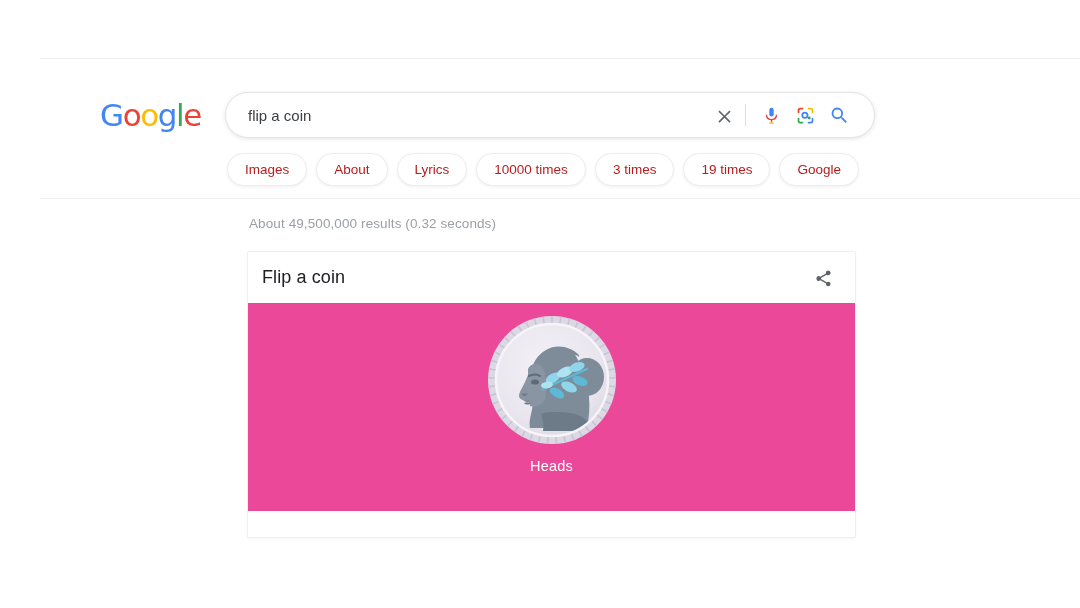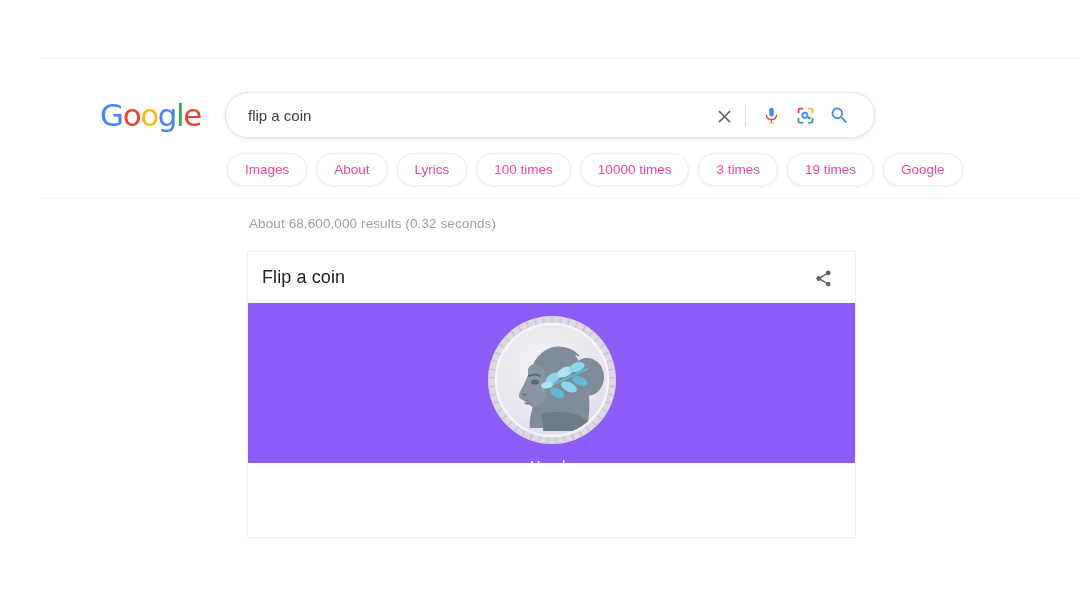--- a/index.html
+++ b/index.html
@@ -107,21 +107,21 @@
   }
   .chip {
     height: 33px;
     padding: 0 17px;
     border: 1px solid #ededf0;
     border-radius: 17px;
     background: #ffffff;
     box-shadow: 0 1px 3px rgba(32,33,36,.07);
     font-family: "Liberation Sans", sans-serif;
     font-size: 13.5px;
-    color: #ec4899;
+    color: #b91c1c;
     display: flex;
     align-items: center;
     justify-content: center;
     white-space: nowrap;
     cursor: pointer;
   }
 
   .chips-divider {
     position: absolute;
     left: 40px;
@@ -180,22 +180,22 @@
     border: none;
     background: transparent;
     cursor: pointer;
     display: flex;
     align-items: center;
     justify-content: center;
   }
 
   .coin-stage {
     position: relative;
-    height: 160px;
-    background: #8b5cf6;
+    height: 208px;
+    background: #ec4899;
     display: flex;
     flex-direction: column;
     align-items: center;
     justify-content: flex-start;
   }
 
   .coin-wrap {
     position: relative;
     width: 138px;
     height: 138px;
@@ -275,30 +275,29 @@
           <path d="M15.5 14h-.79l-.28-.27a6.5 6.5 0 1 0-.7.7l.27.28v.79l5 4.99L20.49 19l-4.99-5zm-6 0A4.5 4.5 0 1 1 14 9.5 4.5 4.5 0 0 1 9.5 14z" fill="#4285F4"></path>
         </svg>
       </button>
     </div>
   </div>
 
   <div class="chips">
     <div class="chip">Images</div>
     <div class="chip">About</div>
     <div class="chip">Lyrics</div>
-    <div class="chip">100 times</div>
     <div class="chip">10000 times</div>
     <div class="chip">3 times</div>
     <div class="chip">19 times</div>
     <div class="chip">Google</div>
   </div>
 
   <div class="chips-divider"></div>
 
-  <div class="result-stats">About 68,600,000 results (0.32 seconds)</div>
+  <div class="result-stats">About 49,500,000 results (0.32 seconds)</div>
 
   <div class="card">
 
     <div class="card-head">
       <div class="card-title">Flip a coin</div>
       <button class="share-btn" title="Share">
         <svg width="19" height="19" viewBox="0 0 24 24" aria-hidden="true">
           <path d="M18 16.08a2.9 2.9 0 0 0-1.96.77L8.91 12.7a3.3 3.3 0 0 0 0-1.4l7.05-4.11A2.99 2.99 0 1 0 15 5c0 .24.04.47.09.7L8.04 9.81a3 3 0 1 0 0 4.38l7.12 4.16c-.05.21-.08.43-.08.65a2.92 2.92 0 1 0 2.92-2.92z" fill="#5f6368"></path>
         </svg>
       </button>

